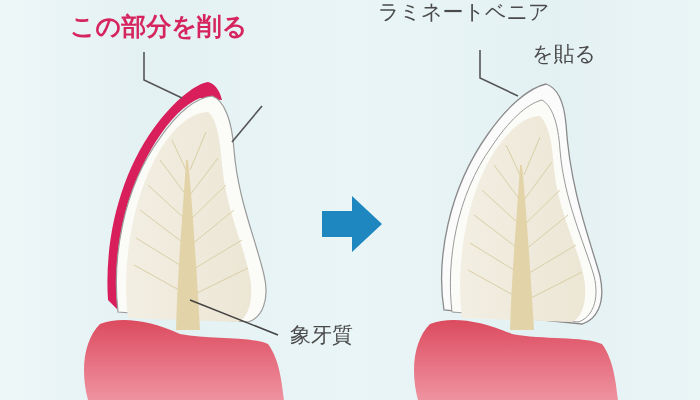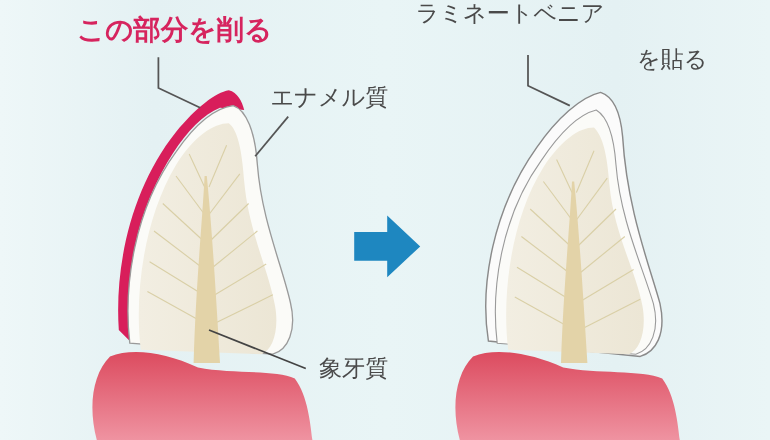--- a/index.html
+++ b/index.html
@@ -81,17 +81,16 @@
           <path d="M526,275 L576,245"></path>
           <path d="M527,300 L582,272"></path>
       </g>
       <path d="M520,165 C518,205 512,265 510,330 L534,330 C530,265 526,205 522,165 Z" fill="#e3d3a8"></path>
       <path d="M418,400 C410,370 414,340 430,324 C450,316 480,320 512,334 C542,340 584,336 602,344 C614,360 616,385 618,400 Z" fill="url(#gum)"></path>
       <path d="M480,50 L480,78 L518,96" stroke="#555" stroke-width="1.6" fill="none"></path>
     </g>
   </svg>
 
   <div class="label label-pink" style="left:70px; top:14px;">この部分を削る</div>
-  <div class="label label-gray" style="left:246px; top:78px;">エナメル質</div>
   <div class="label label-gray" style="left:290px; top:325px;">象牙質</div>
   <div class="label label-gray" style="left:378px; top:2px;">ラミネートベニア</div>
-  <div class="label label-gray" style="left:532px; top:44px;margin-left:47px;">を貼る</div>
+  <div class="label label-gray" style="left:532px; top:44px;">を貼る</div>
 </div>
 
 </body></html>

